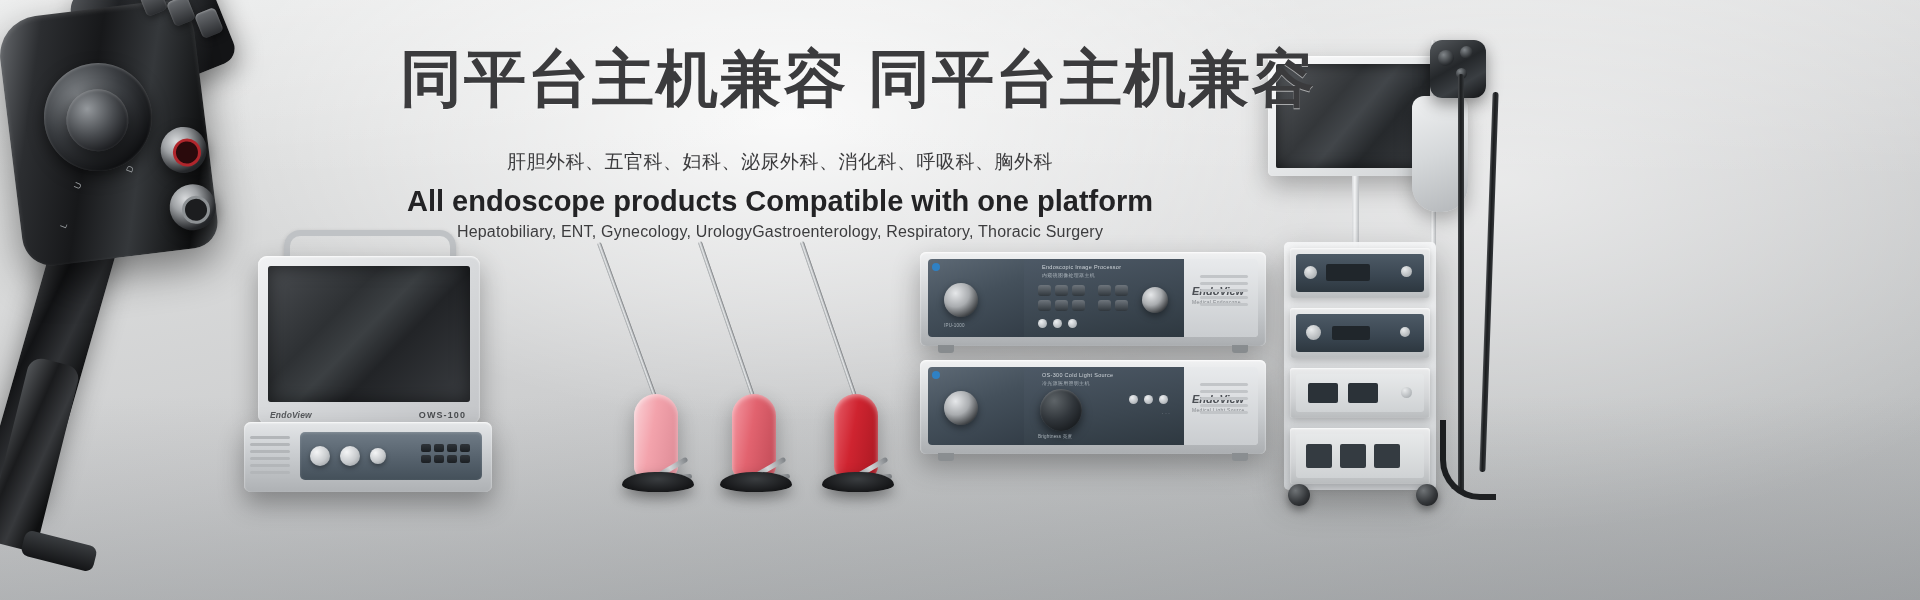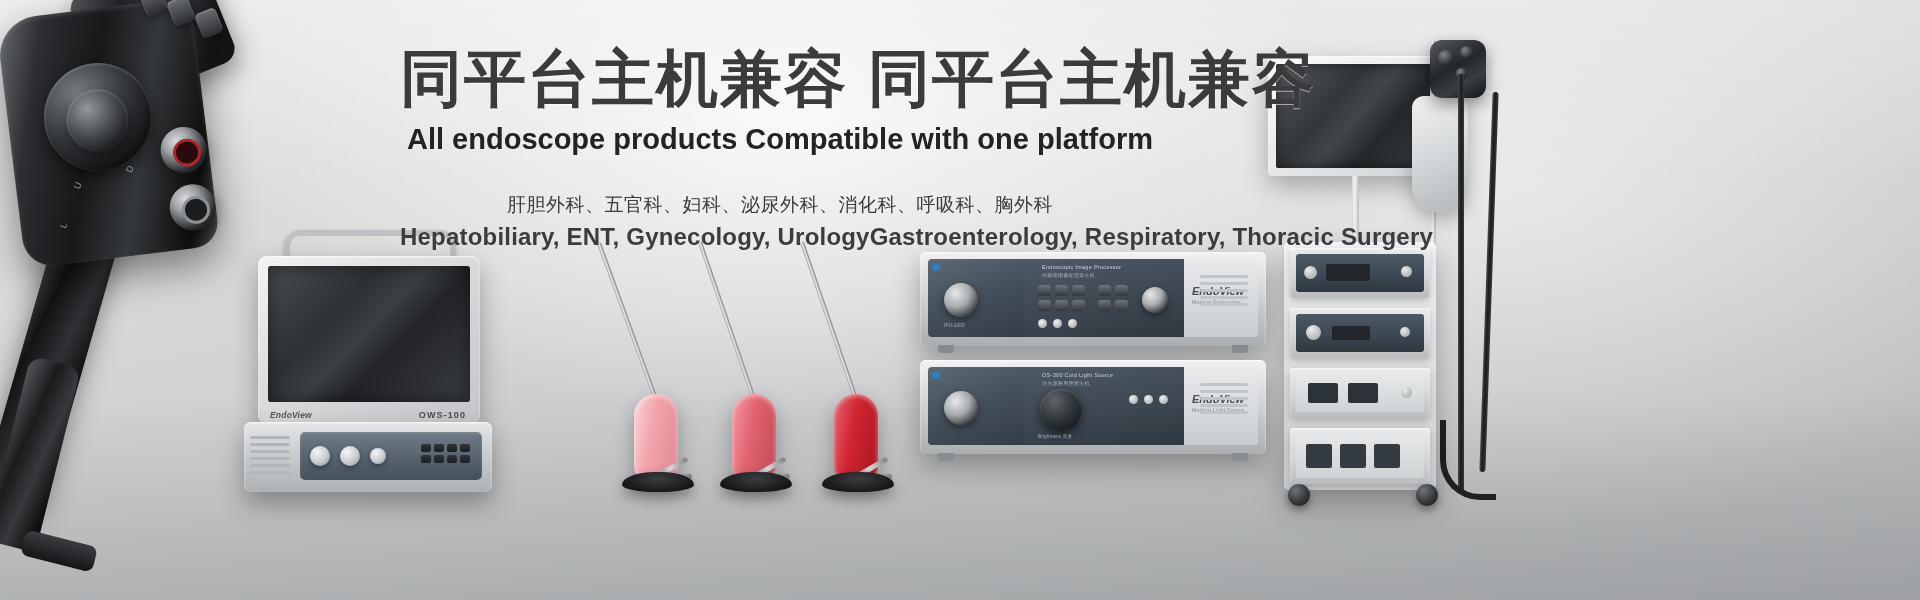--- a/index.html
+++ b/index.html
@@ -44,21 +44,21 @@
     font-size:29px; font-weight:700; color:#232325;
     letter-spacing:0px; white-space:nowrap;
   }
   #dept-cn {
     margin-top:36px;
     font-size:19px; font-weight:400; color:#3c3c3e;
     letter-spacing:0.5px; white-space:nowrap;
   }
   #dept-en {
     margin-top:5px;
-    font-size:24px; font-weight:700; color:#3c3c3e;
+    font-size:16px; font-weight:400; color:#3c3c3e;
     letter-spacing:0.2px; white-space:nowrap;
   }
 
   
   .obj { position:absolute; }
 
   
   #endoscope-handle { left:-30px; top:-18px; width:360px; height:520px; z-index:20; }
   .eh-shaft {
     position:absolute; left:92px; top:232px; width:64px; height:300px;
@@ -404,22 +404,22 @@
       <div class="eh-lbl" id="eh-lbl-2">D</div>
       <div class="eh-lbl" id="eh-lbl-3">L</div>
     </div>
     <div class="eh-btn" id="eh-btn1"></div>
     <div class="eh-btn" id="eh-btn2"></div>
     <div class="eh-btn" id="eh-btn3"></div>
   </div>
 
   <div id="text-block">
     <div id="headline"><span>同平台主机兼容</span><span class="gap"></span><span>同平台主机兼容</span></div>
+    <div id="dept-cn">肝胆外科、五官科、妇科、泌尿外科、消化科、呼吸科、胸外科</div>
     <div id="subhead">All endoscope products Compatible with one platform</div>
-    <div id="dept-cn">肝胆外科、五官科、妇科、泌尿外科、消化科、呼吸科、胸外科</div>
     <div id="dept-en">Hepatobiliary, ENT, Gynecology, UrologyGastroenterology, Respiratory, Thoracic Surgery</div>
   </div>
 
   <div class="obj" id="workstation">
     <div class="ws-handle"></div>
     <div class="ws-bezel">
       <div class="ws-screen"></div>
       <div class="ws-logo">EndoView</div>
       <div class="ws-model">OWS-100</div>
     </div>

